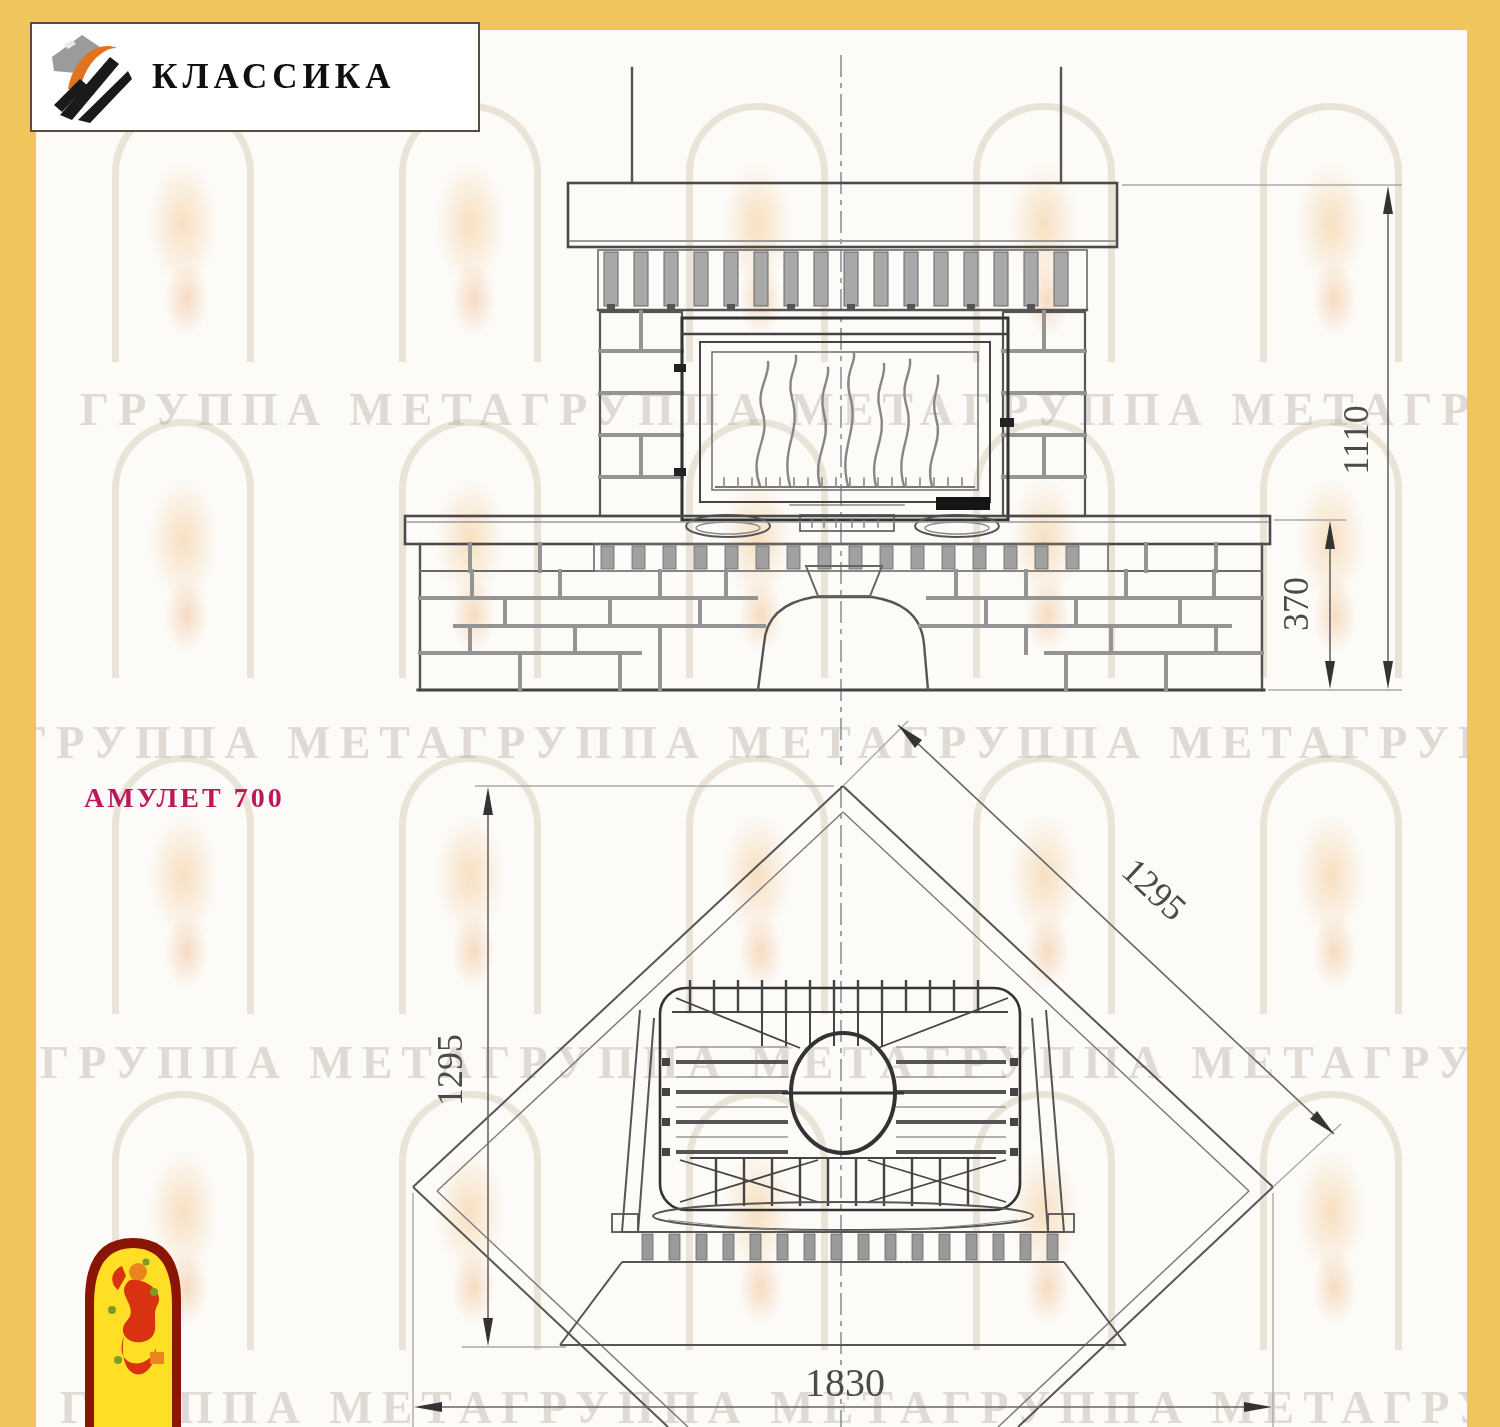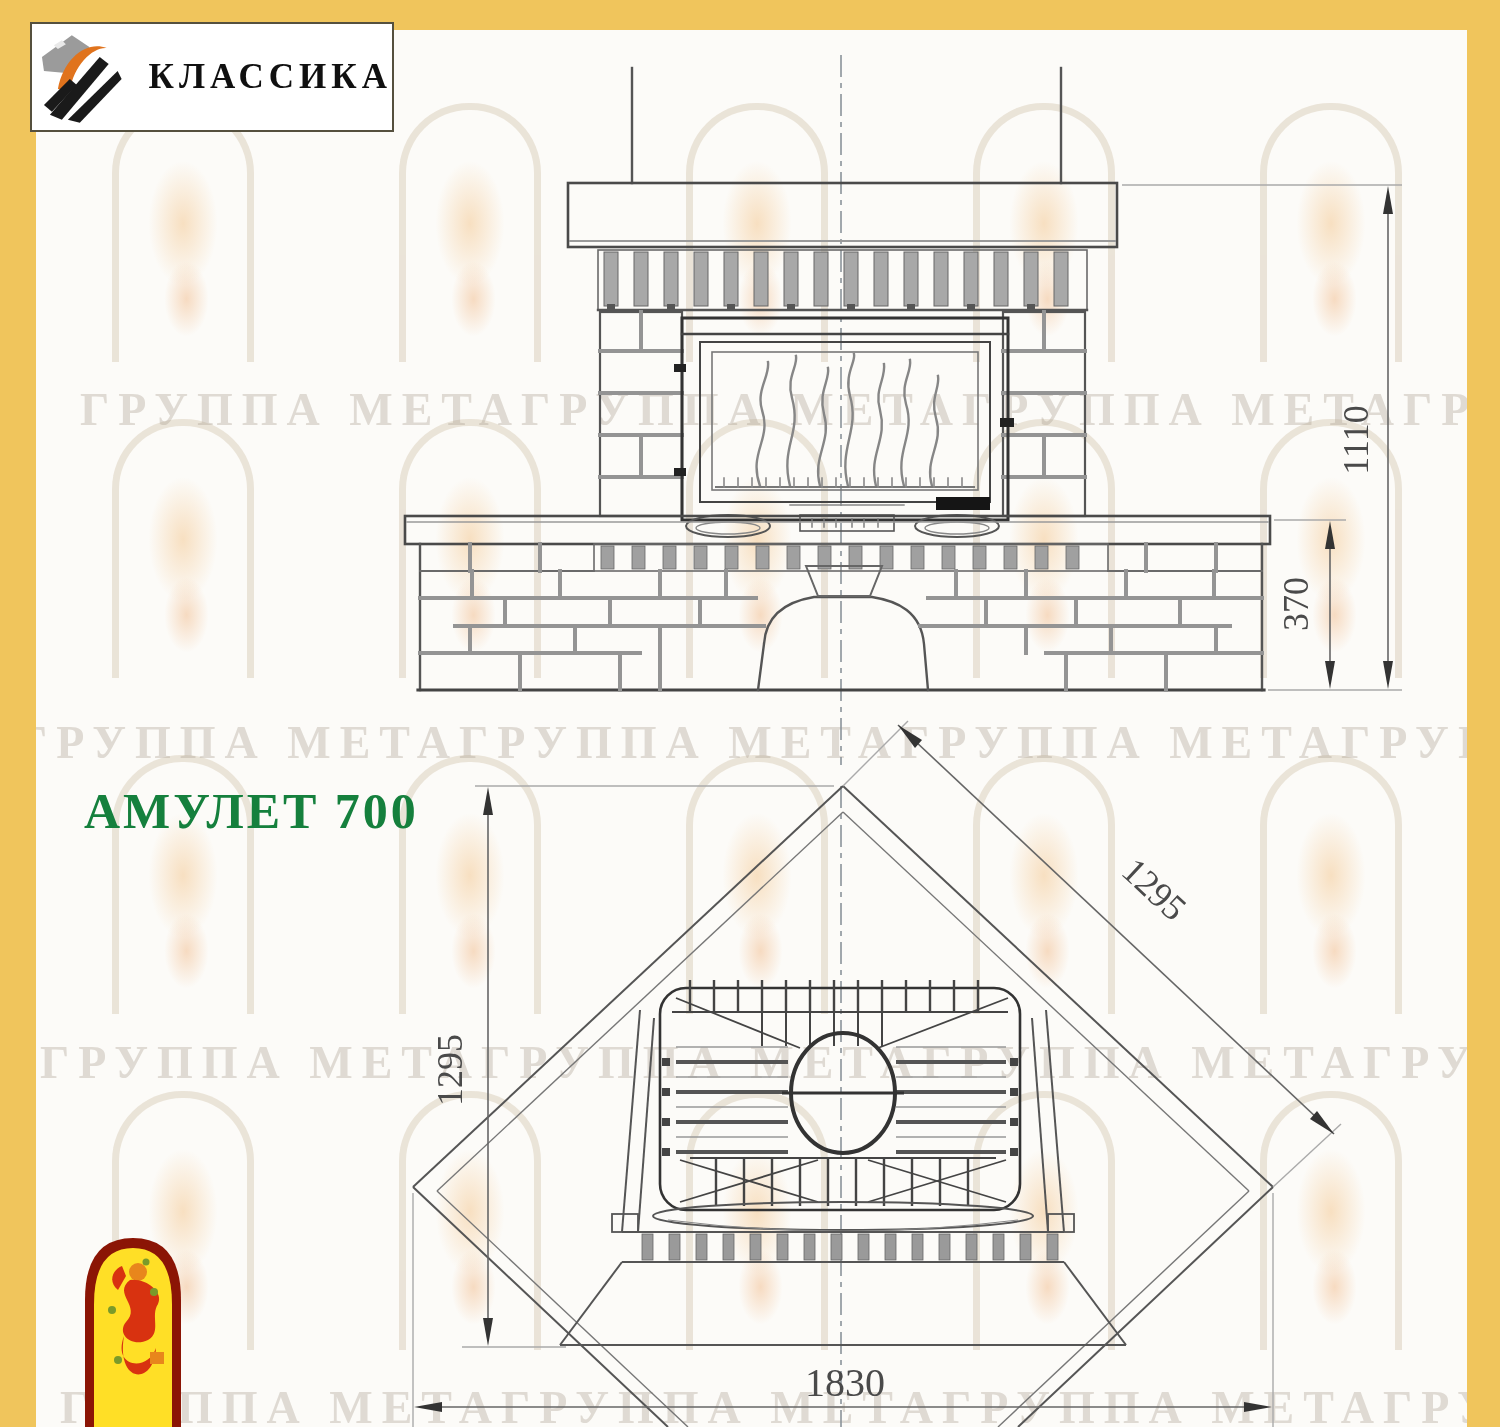--- a/index.html
+++ b/index.html
@@ -11,25 +11,25 @@
   #band-right{left:1467px;top:0;width:33px;height:1427px;}
   #arch-layer{position:absolute;left:0;top:0;width:1500px;height:1427px;}
   .wm-arch{position:absolute;width:128px;height:252px;border:7px solid rgba(214,200,178,0.45);
     border-bottom:none;border-radius:70px 70px 0 0;}
   .wm-arch .blob{position:absolute;left:14%;top:12%;width:72%;height:66%;
     background:radial-gradient(closest-side, rgba(243,196,138,0.5), rgba(243,196,138,0) 75%);}
   .wm-arch .blob2{position:absolute;left:30%;top:55%;width:46%;height:40%;
     background:radial-gradient(closest-side, rgba(238,170,110,0.4), rgba(238,170,110,0) 75%);}
   .wm-text{position:absolute;white-space:nowrap;font-weight:bold;font-size:46px;letter-spacing:9px;
     color:rgba(168,158,142,0.35);width:1500px;overflow:hidden;}
-  #logo-box{position:absolute;left:30px;top:22px;width:364px;height:110px;background:#fff;
-    border:2px solid #55503e;box-sizing:border-box;display:flex;align-items:center;gap:17px;}
+  #logo-box{position:absolute;left:30px;top:22px;width:450px;height:110px;background:#fff;
+    border:2px solid #55503e;box-sizing:border-box;display:flex;align-items:center;}
   #logo-text{color:#101010;font-weight:bold;font-size:35px;line-height:38px;letter-spacing:5px;
     font-family:"Liberation Serif",serif;}
-  #page-title{position:absolute;left:84px;top:782px;font-size:50px;font-weight:bold;color:#15803d;
+  #page-title{position:absolute;left:84px;top:782px;font-size:28px;font-weight:bold;color:#be185d;
     letter-spacing:3px;font-family:"Liberation Serif",serif;}
   svg text{font-family:"Liberation Serif",serif;fill:#4a4a4a;}
   .dwg{position:absolute;left:0;top:0;}
 </style>
 </head>
 <body>
 
 <div id="stage">
 
   <div id="arch-layer">

